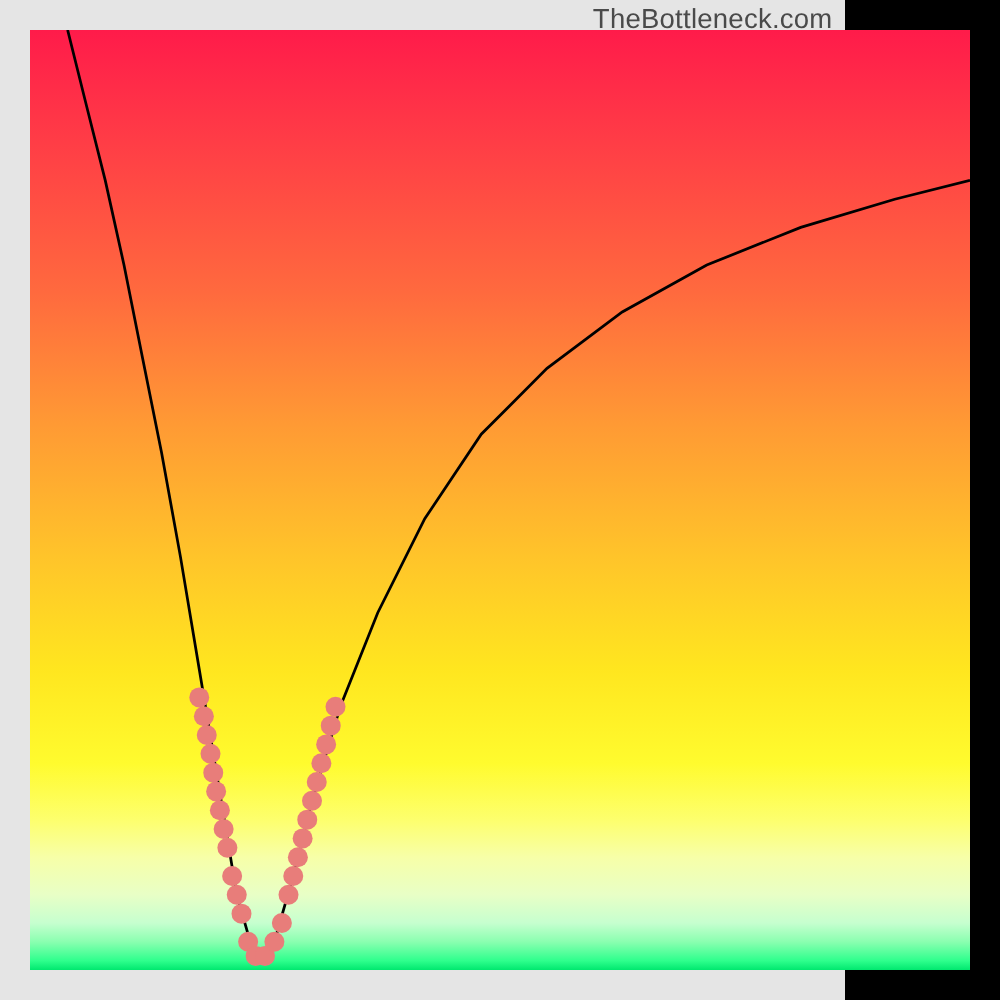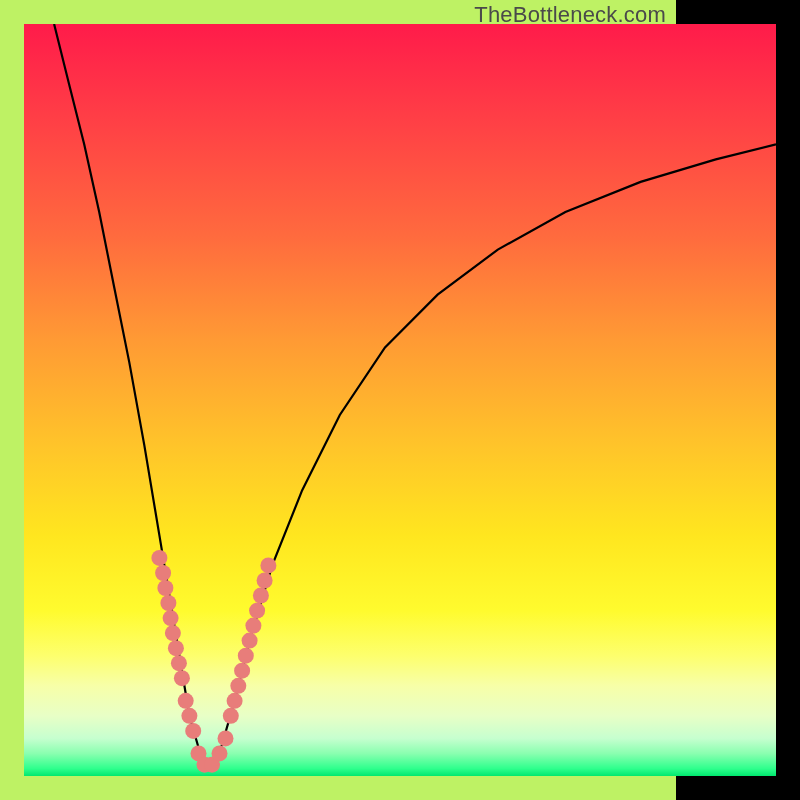--- a/index.html
+++ b/index.html
@@ -10,21 +10,21 @@
     overflow: hidden;
     background: #000;
     font-family: Arial, Helvetica, sans-serif;
   }
   .frame {
     position: absolute;
     top: 0;
     left: 0;
     width: 676px;
     height: 800px;
-    background: #bef264;
+    background: #e5e5e5;
   }
   .plot {
     position: absolute;
     top: 24px;
     left: 24px;
     width: 752px;
     height: 752px;
     
     background: linear-gradient(
       to bottom,

